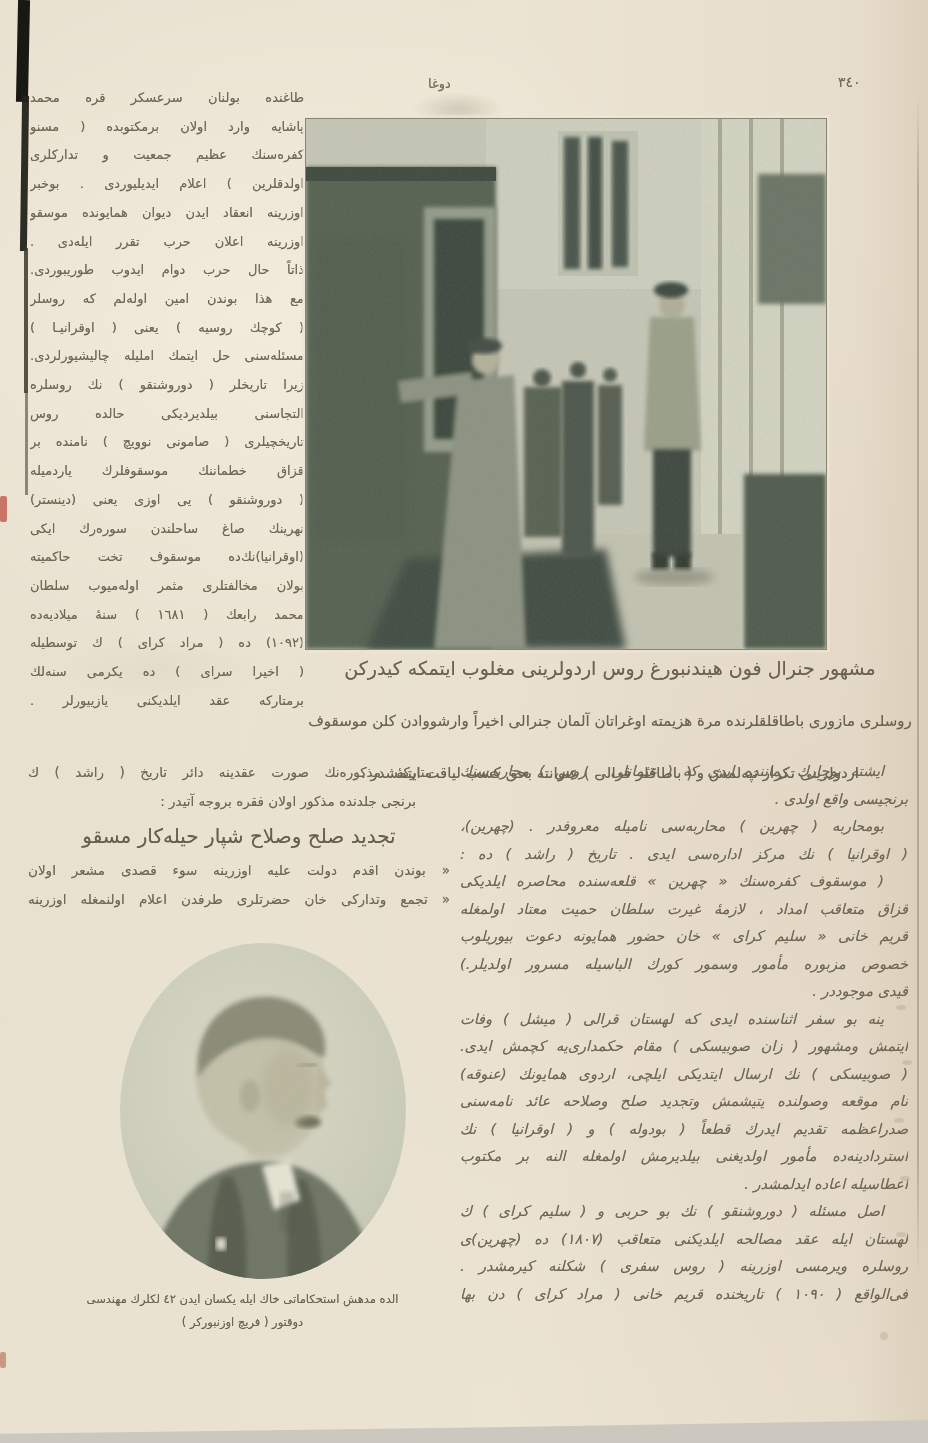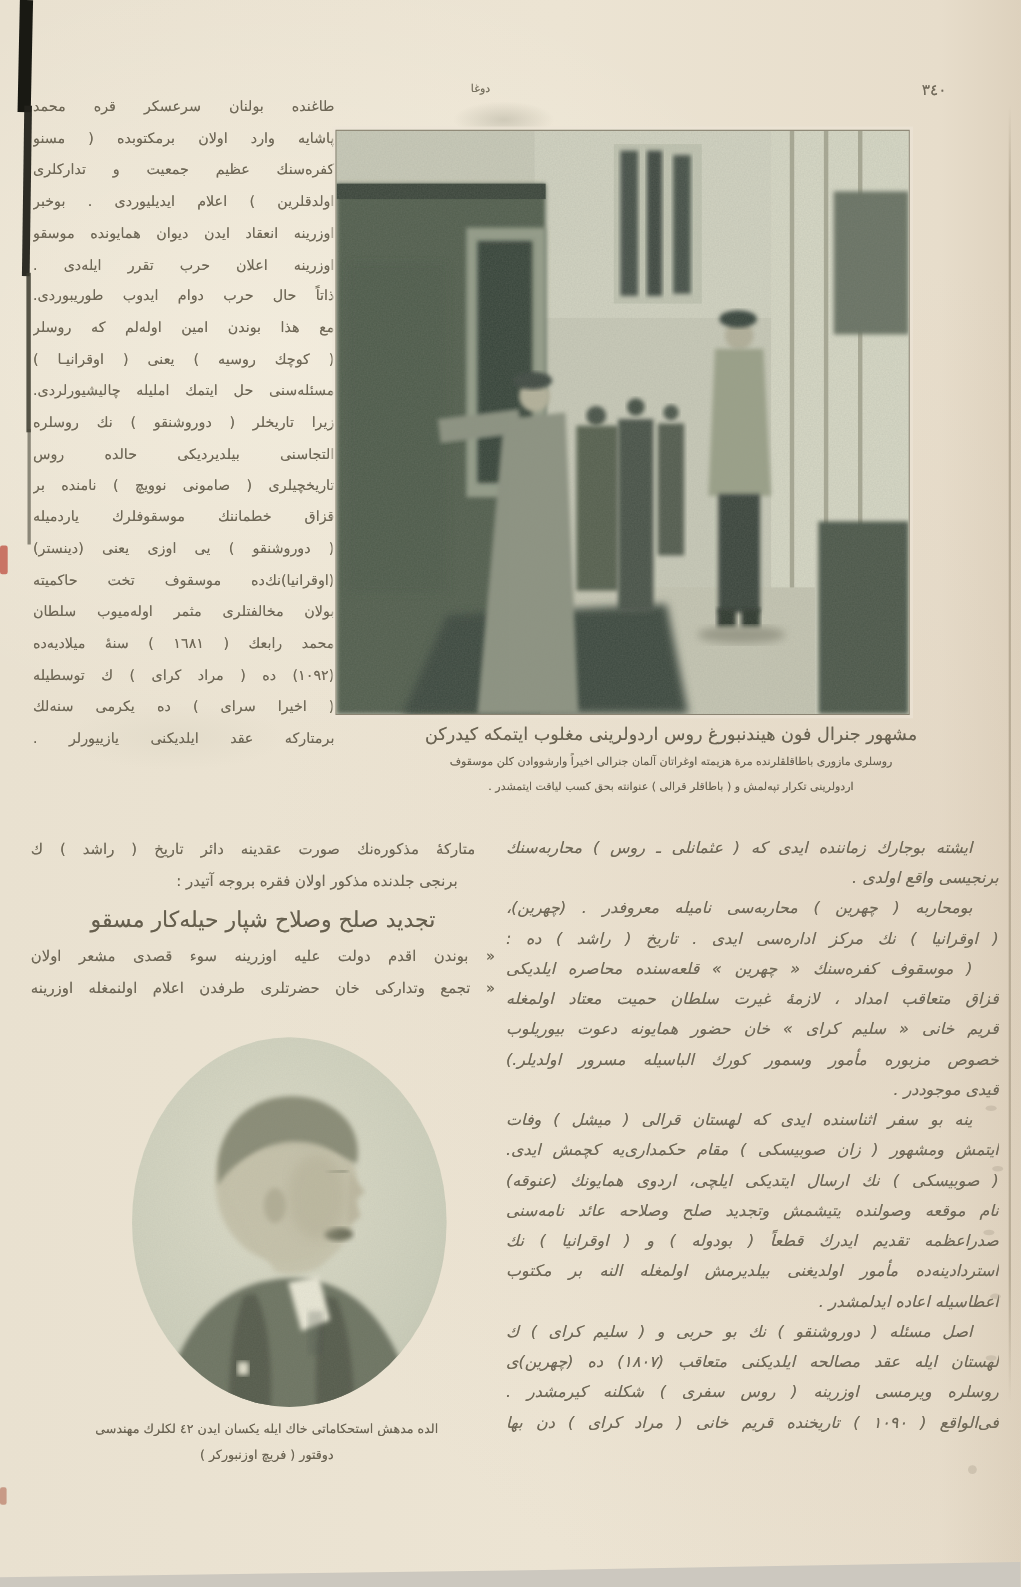--- a/index.html
+++ b/index.html
@@ -28,22 +28,22 @@
   .photo-frame{
     position:absolute;left:305px;top:118px;width:520px;height:530px;
     border:1px solid #8a8372;background:#c9cab9;
     box-shadow:inset 0 0 22px rgba(70,75,60,.35), 0 0 0 3px rgba(236,228,215,.6);
   }
   .photo-frame svg{display:block;width:100%;height:100%;}
   .caption{
     position:absolute;left:300px;top:655px;width:620px;text-align:center;
     color:#6a6352;
   }
-  .caption .cap-title{font-size:16px;line-height:26px;white-space:nowrap;}
-  .caption .cap-sm{font-size:10px;line-height:23px;white-space:nowrap;}
+  .caption .cap-title{font-size:19px;line-height:26px;white-space:nowrap;}
+  .caption .cap-sm{font-size:15px;line-height:23px;white-space:nowrap;margin-top:29px;}
   
   .sec-left{
     position:absolute;left:28px;top:758px;width:422px;overflow:hidden;
     font-size:13.5px;line-height:29px;
   }
   .sec-left .ln{text-align:justify;text-align-last:justify;}
   .sec-left .ln.first{padding-right:18px;}
   .sec-left .ln.short{text-align:right;text-align-last:right;padding-right:34px;}
   .sec-heading{
     font-size:20px;line-height:40px;text-align:center;text-align-last:center;
@@ -62,21 +62,21 @@
   .portrait{
     position:absolute;left:112px;top:938px;width:302px;height:348px;
   }
   .portrait svg{display:block;width:100%;height:100%;}
   .portrait-caption{
     position:absolute;left:30px;top:1288px;width:425px;text-align:center;color:#6a6352;
   }
   .portrait-caption .cap-sm{font-size:11.5px;line-height:23px;white-space:nowrap;}
   
   .page-number{position:absolute;left:838px;top:74px;font-size:14px;color:#70695a;}
-  .journal-title{position:absolute;left:428px;top:76px;font-size:10px;color:#76705f;}
+  .journal-title{position:absolute;left:428px;top:76px;font-size:13px;color:#76705f;}
   
   .bind1{position:absolute;left:17px;top:0;width:12px;height:102px;background:#191913;transform:rotate(1.2deg);}
   .bind2{position:absolute;left:21px;top:96px;width:7px;height:155px;background:#23221b;transform:rotate(.8deg);opacity:.95;}
   .bind3{position:absolute;left:24px;top:248px;width:4px;height:145px;background:#3a382d;opacity:.85;}
   .bind4{position:absolute;left:25px;top:390px;width:3px;height:105px;background:#4a473a;opacity:.6;}
   .red-spot{position:absolute;left:0;top:496px;width:7px;height:26px;background:#c0584a;opacity:.8;border-radius:2px;}
   .red-spot2{position:absolute;left:0;top:1352px;width:6px;height:16px;background:#b36a55;opacity:.6;border-radius:2px;}
   
   .edge-line{position:absolute;left:917px;top:96px;width:2px;height:1180px;background:linear-gradient(to bottom,rgba(150,138,115,0),rgba(150,138,115,.55) 8%,rgba(150,138,115,.55) 90%,rgba(150,138,115,0));}
   
@@ -127,20 +127,21 @@
       <div class="t-line">اوزرینه اعلان حرب تقرر ایله‌دی .</div>
       <div class="t-line">ذاتاً حال حرب دوام ایدوب طوریبوردی.</div>
       <div class="t-line">مع هذا بوندن امین اوله‌لم كه روسلر</div>
       <div class="t-line">( كوچك روسیه ) یعنی ( اوقرانیـا )</div>
       <div class="t-line">مسئله‌سنی حل ایتمك املیله چالیشیورلردی.</div>
       <div class="t-line">زیرا تاریخلر ( دوروشنقو ) نك روسلره</div>
       <div class="t-line">التجاسنی بیلدیردیكی حالده روس</div>
       <div class="t-line">تاریخچیلری ( صامونی نوویچ ) نامنده بر</div>
       <div class="t-line">قزاق خطماننك موسقوفلرك یاردمیله</div>
       <div class="t-line">( دوروشنقو ) یی اوزی یعنی (دینستر)</div>
+      <div class="t-line">نهرینك صاغ ساحلندن سوره‌رك ایكی</div>
       <div class="t-line">(اوقرانیا)نك‌ده موسقوف تخت حاكمیته</div>
       <div class="t-line">بولان مخالفتلری مثمر اوله‌میوب سلطان</div>
       <div class="t-line">محمد رابعك ( ١٦٨١ ) سنۀ میلادیه‌ده</div>
       <div class="t-line">(١٠٩٢) ده ( مراد كرای ) ك توسطیله</div>
       <div class="t-line">( اخیرا سرای ) ده یكرمی سنه‌لك</div>
       <div class="t-line">برمتاركه عقد ایلدیكنی یازییورلر .</div>
     </div>
 
   <div class="photo-frame">
     <svg viewBox="0 0 520 530" preserveAspectRatio="none">

